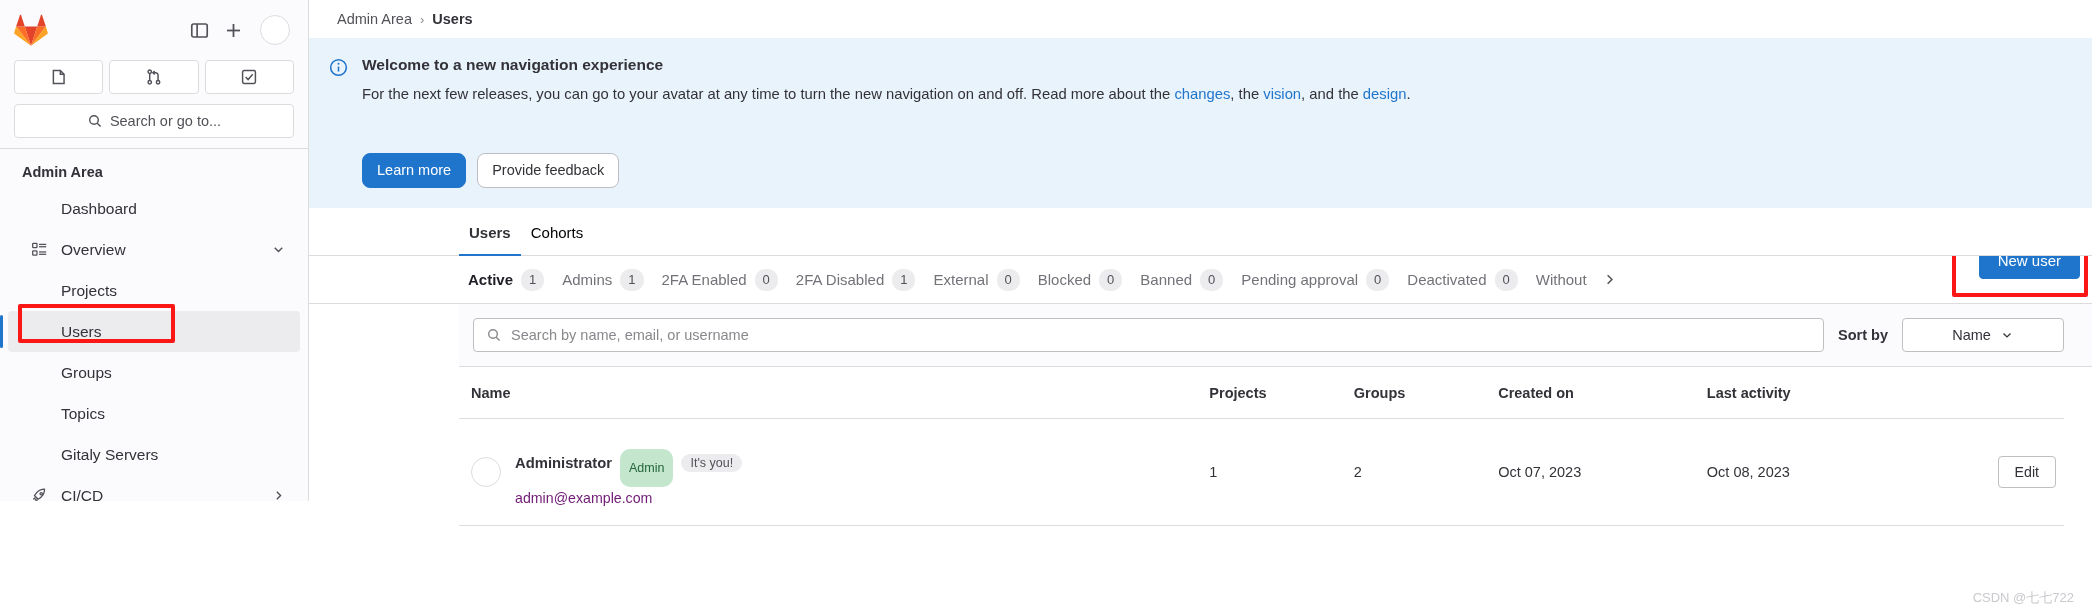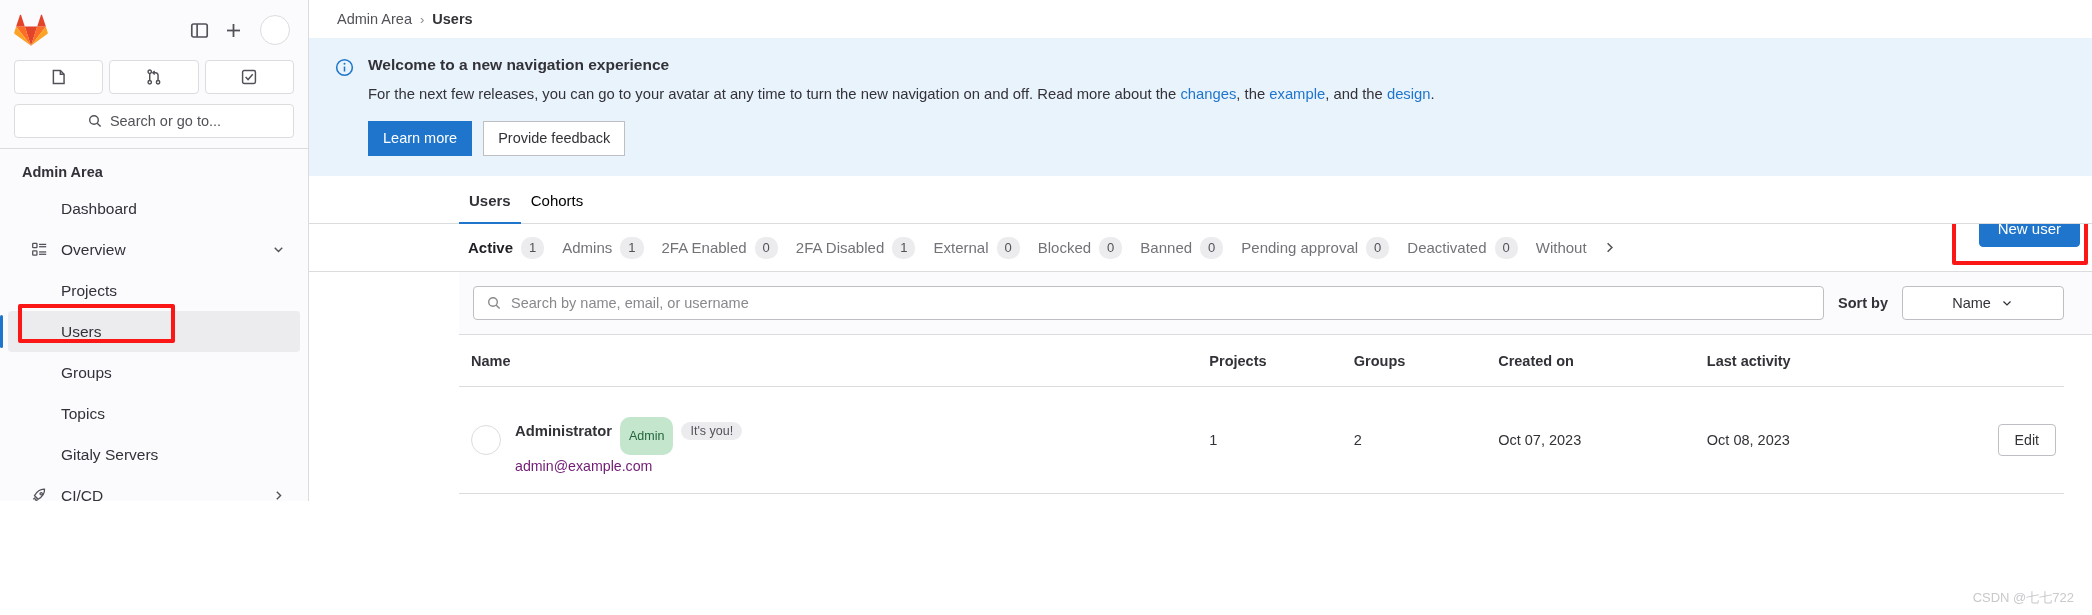--- a/index.html
+++ b/index.html
@@ -98,38 +98,39 @@
     background: #fff;
   }
   .bc-link { color: #535158; cursor: pointer; }
   .bc-sep { color: #89888d; margin: 0 8px; font-size: 13px; }
   .bc-current { color: #333238; font-weight: bold; cursor: pointer; }
 
   
   .banner {
     background: #e9f3fc;
     border-top: 1px solid transparent;
-    padding: 17px 24px 20px 26px;
+    padding: 17px 24px 20px 20px;
     display: flex; gap: 14px;
     align-items: flex-start;
   }
   .banner-icon { color: #1f75cb; flex: 0 0 18px; margin-top: 2px; }
   .banner-body { flex: 1; }
   .banner-title {
     font-size: 15.5px; font-weight: bold; color: #333238; margin-bottom: 10px;
   }
   .banner-text {
     font-size: 14.8px; color: #333238; line-height: 1.45; margin-bottom: 16px;
   }
   .banner-text a { color: #1f75cb; text-decoration: none; cursor: pointer; }
   .banner-actions { display: flex; gap: 11px; }
   .btn {
-    font-size: 14.5px; border-radius: 0; cursor: pointer;
+    font-size: 14.5px; border-radius: 8px; cursor: pointer;
     padding: 7px 14px; line-height: 1.3;
     font-family: "Liberation Sans", sans-serif;
+    margin-top: 32px;
   }
   .btn-primary {
     background: #1f75cb; color: #fff; border: 1px solid #1f75cb; font-weight: normal;
   }
   .btn-default {
     background: #fff; color: #333238; border: 1px solid #bfbfc3;
   }
 
   
   .content {
@@ -458,21 +459,21 @@
     <div class="banner">
       <span class="banner-icon">
         <svg width="19" height="19" viewBox="0 0 16 16" fill="none" stroke="currentColor" stroke-width="1.3">
           <circle cx="8" cy="8" r="6.6"></circle>
           <line x1="8" y1="7.2" x2="8" y2="11.4"></line>
           <circle cx="8" cy="4.9" r="0.85" fill="currentColor" stroke="none"></circle>
         </svg>
       </span>
       <div class="banner-body">
         <div class="banner-title">Welcome to a new navigation experience</div>
-        <div class="banner-text"><span>For the next few releases, you can go to your avatar at any time to turn the new navigation on and off. Read more about the </span><a>changes</a><span>, the </span><a>example</a><span>, and the </span><a>design</a><span>.</span></div>
+        <div class="banner-text"><span>For the next few releases, you can go to your avatar at any time to turn the new navigation on and off. Read more about the </span><a>changes</a><span>, the </span><a>vision</a><span>, and the </span><a>design</a><span>.</span></div>
         <div class="banner-actions">
           <button class="btn btn-primary">Learn more</button>
           <button class="btn btn-default">Provide feedback</button>
         </div>
       </div>
     </div>
 
     <div class="content">
 
       <div class="top-tabs">

